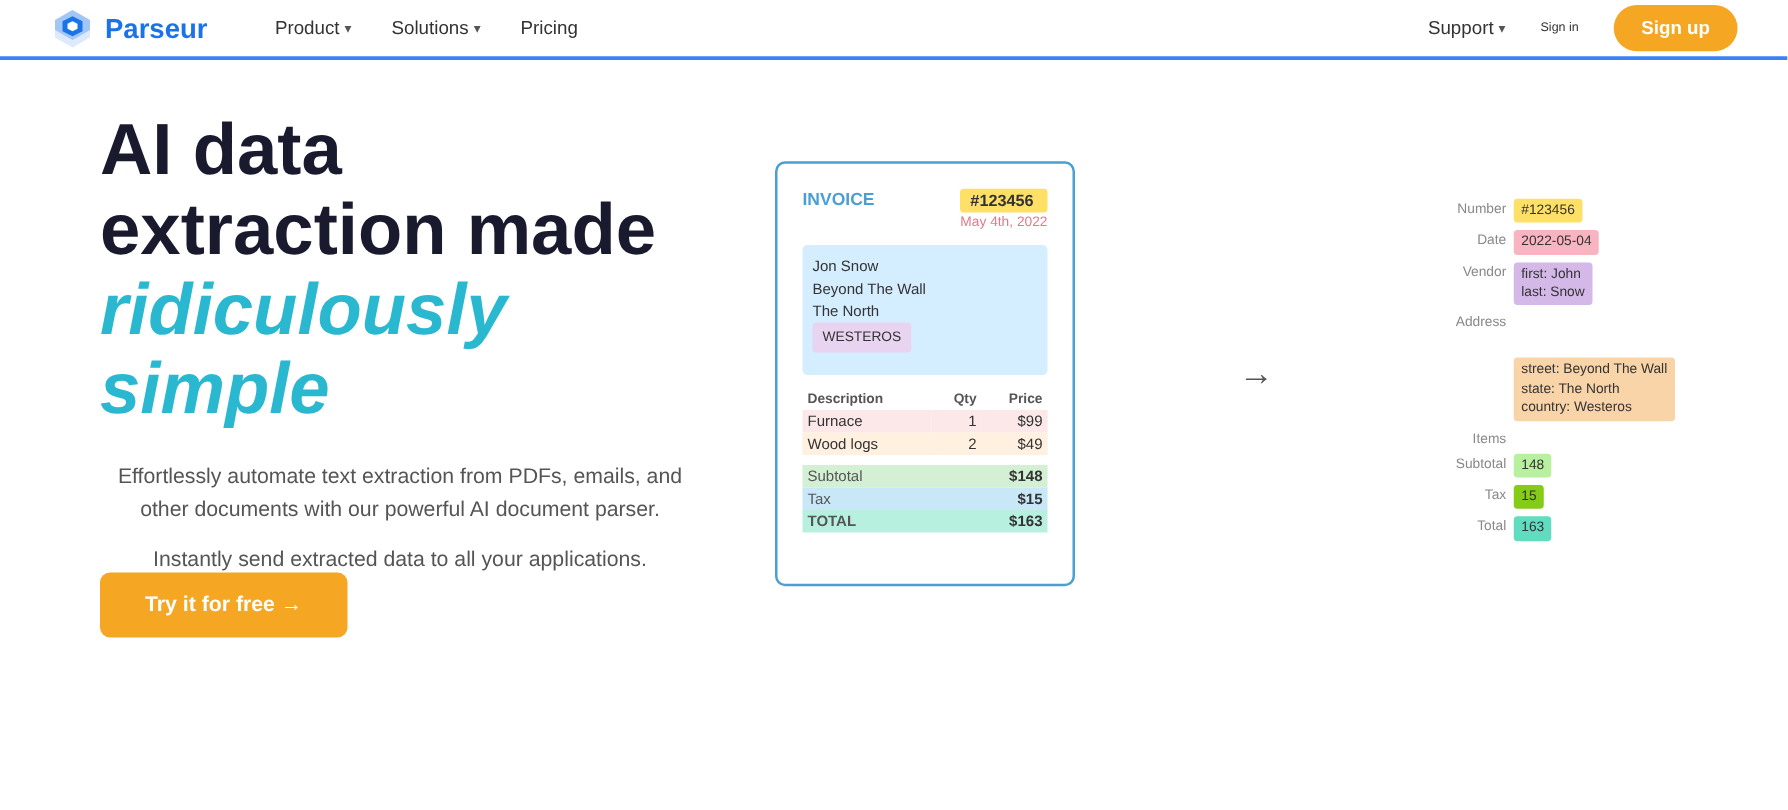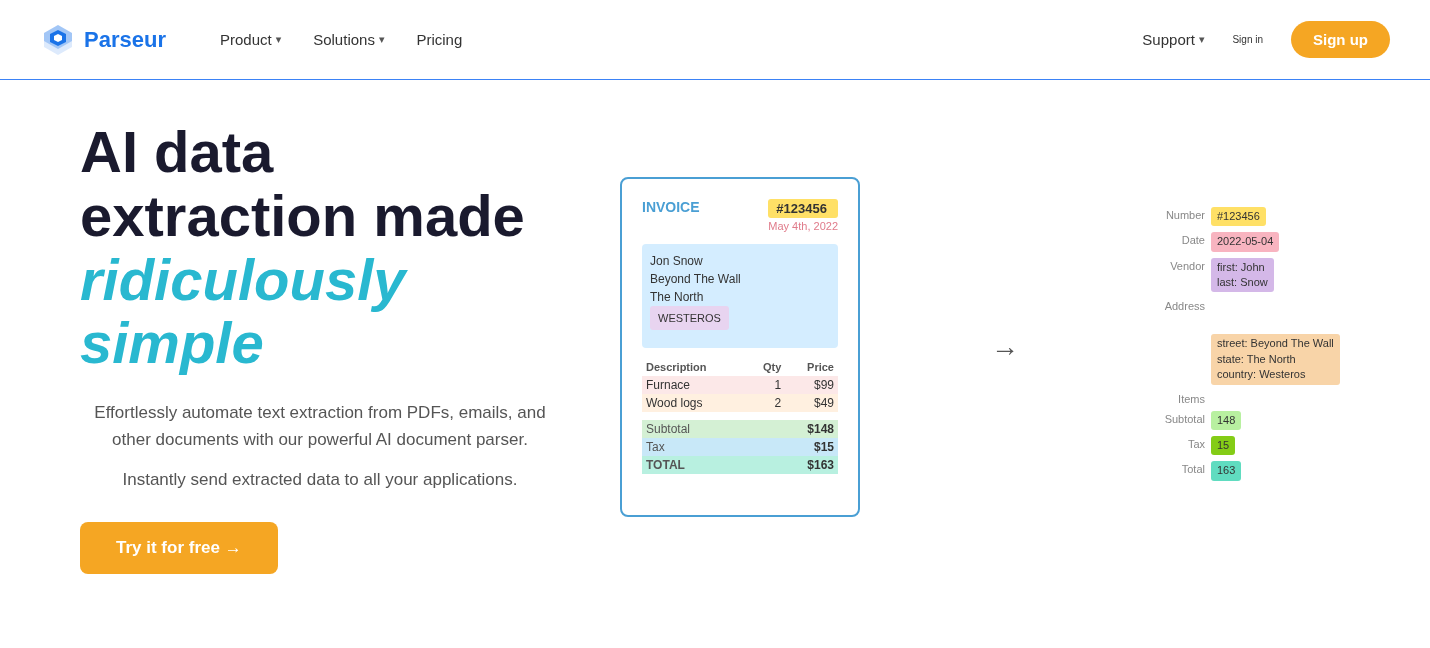--- a/index.html
+++ b/index.html
@@ -1,42 +1,42 @@
 <!DOCTYPE html>
 <html><head>
   <meta charset="utf-8">
   <style>
     * { margin: 0; padding: 0; box-sizing: border-box; }
     body { font-family: -apple-system, BlinkMacSystemFont, 'Segoe UI', sans-serif; background: #fff; overflow-x: hidden; width: 1430px; height: 648px; }
 
     
     nav {
       display: flex; align-items: center;
-      padding: 0 40px; height: 80px;
-      border-bottom: 1px solid #3b82f6;
+      padding: 0 40px; height: 48px;
+      border-bottom: 3px solid #3b82f6;
       position: relative; z-index: 10;
     }
     .nav-logo { display: flex; align-items: center; gap: 8px; text-decoration: none; margin-right: 40px; }
     .logo-icon { width: 36px; height: 36px; }
     .logo-text { font-size: 22px; font-weight: 700; color: #1a73e8; }
     .nav-links { display: flex; align-items: center; gap: 4px; flex: 1; }
     .nav-item { display: flex; align-items: center; gap: 4px; padding: 8px 14px; font-size: 15px; color: #333; cursor: pointer; border-radius: 6px; user-select: none; }
     .nav-right { display: flex; align-items: center; gap: 16px; margin-left: auto; }
     .nav-support { display: flex; align-items: center; gap: 4px; font-size: 15px; color: #333; cursor: pointer; }
     .nav-signin { font-size: 10px; color: #333; cursor: pointer; padding: 8px 12px; border-radius: 6px; }
     .nav-signup { background: #f5a623; color: #fff; font-size: 15px; font-weight: 600; padding: 10px 22px; border-radius: 24px; cursor: pointer; border: none; }
     .chevron { font-size: 11px; color: #555; }
 
     
     .hero { display: flex; align-items: center; padding: 40px 80px 20px 80px; gap: 60px; }
     .hero-left { flex: 0 0 auto; max-width: 580px; }
     .hero-title { font-size: 58px; font-weight: 800; color: #1a1a2e; line-height: 1.1; margin-bottom: 8px; }
     .hero-title-colored { color: #29b8d0; font-style: italic; }
     .hero-desc { font-size: 17px; color: #555; line-height: 1.6; margin: 24px 0 16px; text-align: center; max-width: 480px; }
-    .hero-desc2 { font-size: 17px; color: #555; text-align: center; max-width: 480px; margin-bottom: 32px; }
+    .hero-desc2 { font-size: 17px; color: #555; text-align: center; max-width: 480px; }
     .hero-cta { background: #f5a623; color: #fff; font-size: 17px; font-weight: 600; padding: 16px 36px; border-radius: 8px; border: none; cursor: pointer; display: inline-flex; align-items: center; gap: 10px; }
 
     
     .demo-area { display: flex; align-items: center; gap: 24px; flex: 1; justify-content: space-between; }
 
     
     .invoice-card {
       border: 2px solid #4a9fd4;
       border-radius: 8px;
       padding: 20px;

